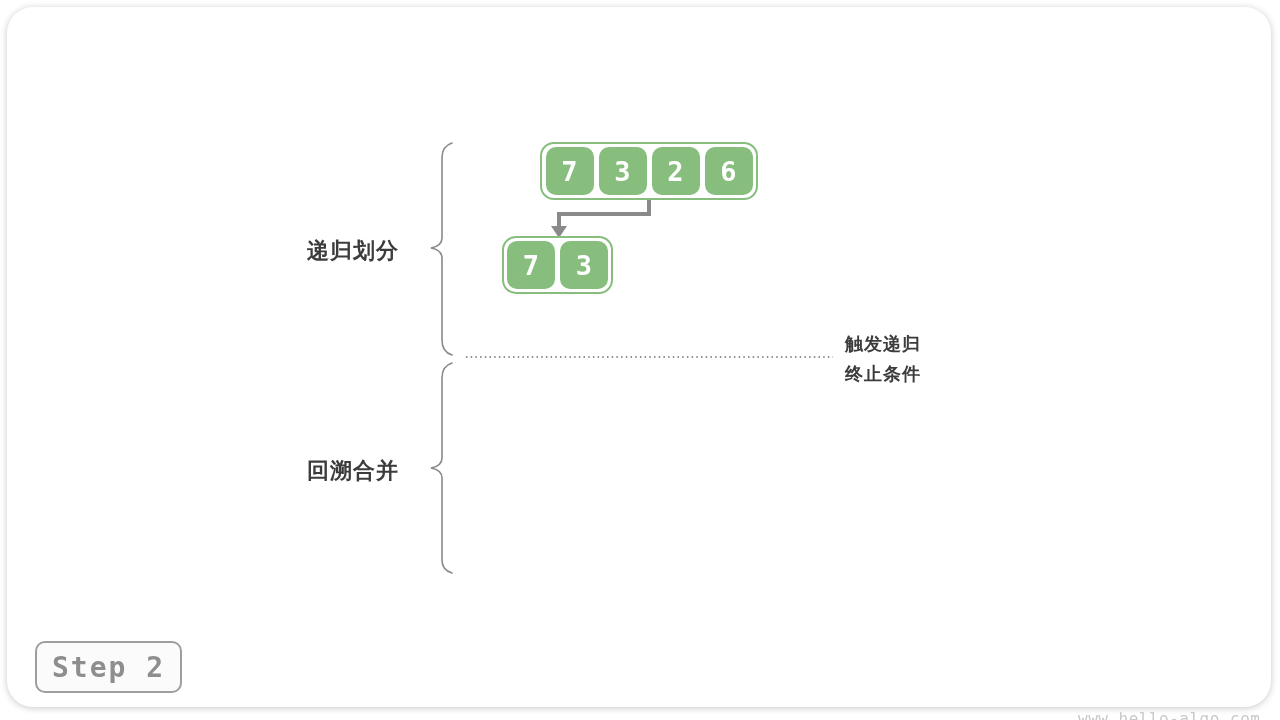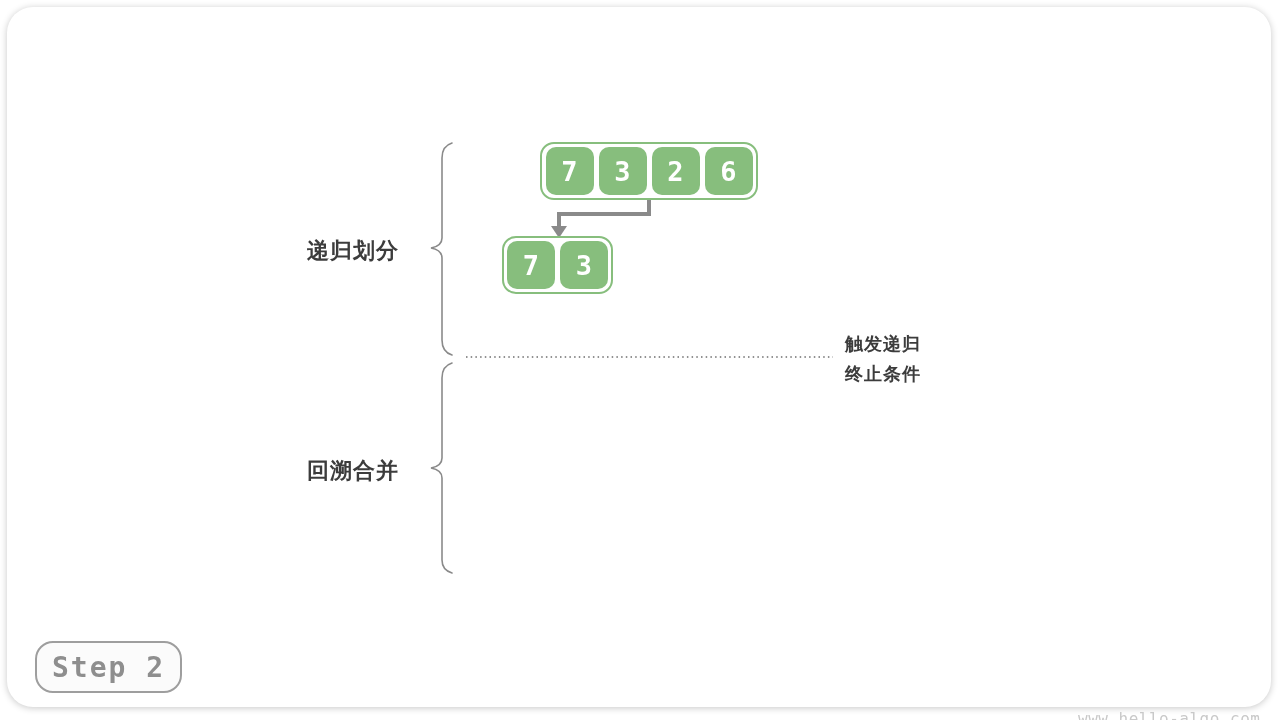--- a/index.html
+++ b/index.html
@@ -80,21 +80,21 @@
     justify-content: center;
   }
   .step-badge {
     position: absolute;
     left: 35px;
     top: 641px;
     width: 147px;
     height: 52px;
     box-sizing: border-box;
     border: 2px solid #9e9e9e;
-    border-radius: 18px;
+    border-radius: 10px;
     background: #fbfbfb;
     display: flex;
     align-items: center;
     justify-content: center;
     font-family: "DejaVu Sans Mono", monospace;
     font-weight: bold;
     font-size: 28px;
     color: #8e8e8e;
     letter-spacing: 2px;
   }

